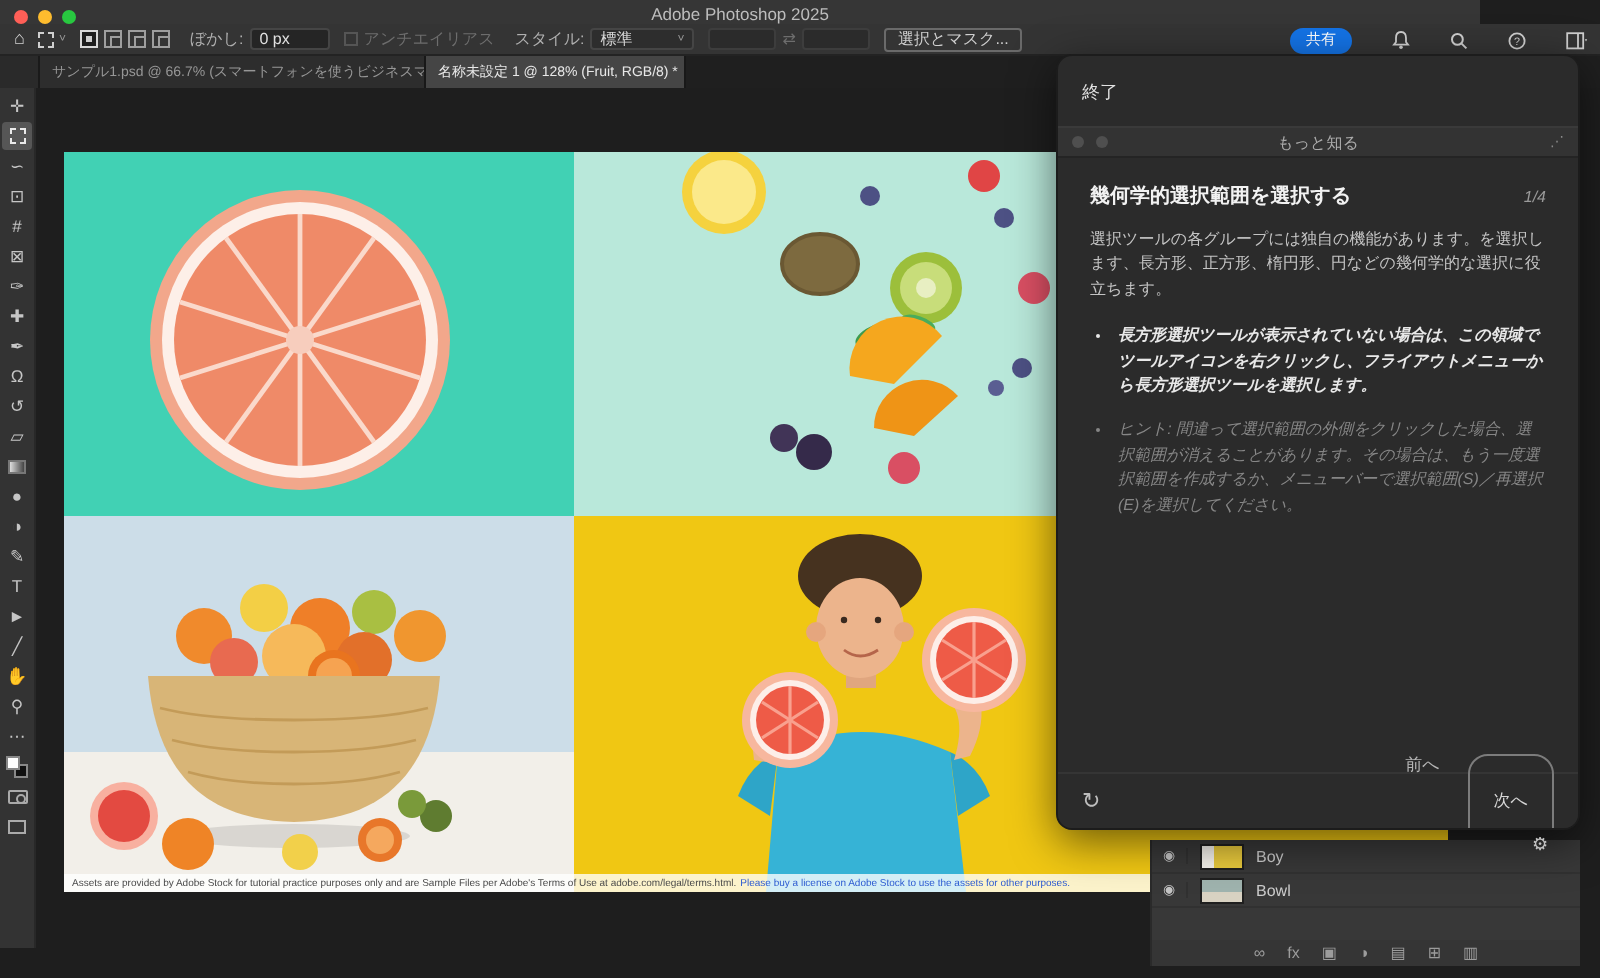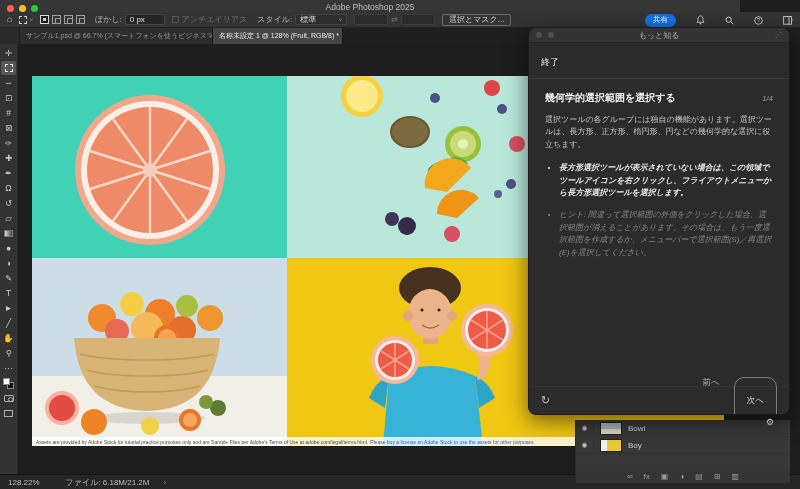--- a/index.html
+++ b/index.html
@@ -362,72 +362,67 @@
     </div>
 
     <div id="notice">
       <span>Assets are provided by Adobe Stock for tutorial practice purposes only and are Sample Files per Adobe's Terms of Use at adobe.com/legal/terms.html.</span>
       <span class="tail">Please buy a license on Adobe Stock to use the assets for other purposes.</span>
     </div>
   </div>
 
 
   <div id="learn-panel">
+    <div id="lp-exit-row">
+      <span id="lp-exit">終了</span>
+    </div>
     <div id="lp-header">
       <div class="lp-dot"></div>
       <div class="lp-dot"></div>
       <div id="lp-title">もっと知る</div>
       <div id="lp-expand">⋰</div>
     </div>
-    <div id="lp-exit-row">
-      <span id="lp-exit">終了</span>
-    </div>
     <div id="lp-content">
       <div id="lp-head-row">
         <div id="lp-heading">幾何学的選択範囲を選択する</div>
         <div id="lp-step">1/4</div>
       </div>
-      <div id="lp-para">選択ツールの各グループには独自の機能があります。選択ツールは、長方形、正方形、楕円形、円などの幾何学的な選択に役立ちます。</div>
+      <div id="lp-para">選択ツールの各グループには独自の機能があります。を選択します、長方形、正方形、楕円形、円などの幾何学的な選択に役立ちます。</div>
       <ul id="lp-bullets">
         <li class="bright">長方形選択ツールが表示されていない場合は、この領域でツールアイコンを右クリックし、フライアウトメニューから長方形選択ツールを選択します。</li>
         <li class="faint">ヒント: 間違って選択範囲の外側をクリックした場合、選択範囲が消えることがあります。その場合は、もう一度選択範囲を作成するか、メニューバーで選択範囲(S)／再選択(E)を選択してください。</li>
       </ul>
     </div>
     <div id="lp-footer">
       <div id="lp-refresh">↻</div>
       <div id="lp-footer-right">
         <div id="lp-prev">前へ</div>
         <div id="lp-next">次へ</div>
       </div>
     </div>
   </div>
 
   <div id="panel-gear">⚙</div>
 
   <div id="layers-panel">
     <div class="layer-row">
       <div class="layer-eye">◉</div>
+      <div class="layer-thumb thumb-boy"></div>
+      <div class="layer-name">Boy</div>
+    </div>
+    <div class="layer-row">
+      <div class="layer-eye">◉</div>
       <div class="layer-thumb thumb-bowl"></div>
       <div class="layer-name">Bowl</div>
-    </div>
-    <div class="layer-row">
-      <div class="layer-eye">◉</div>
-      <div class="layer-thumb thumb-boy"></div>
-      <div class="layer-name">Boy</div>
     </div>
     <div id="layers-footer">
         <span class="lf-icon">∞</span>
         <span class="lf-icon">fx</span>
         <span class="lf-icon">▣</span>
         <span class="lf-icon">◑</span>
         <span class="lf-icon">▤</span>
         <span class="lf-icon">⊞</span>
         <span class="lf-icon">▥</span>
       </div>
   </div>
 
-  <div id="statusbar">
-    <span id="sb-zoom">128.22%</span>
-    <span id="sb-file">ファイル: 6.18M/21.2M</span>
-    <span id="sb-chev">›</span>
-  </div>
 
 </div>
 
 </body></html>

